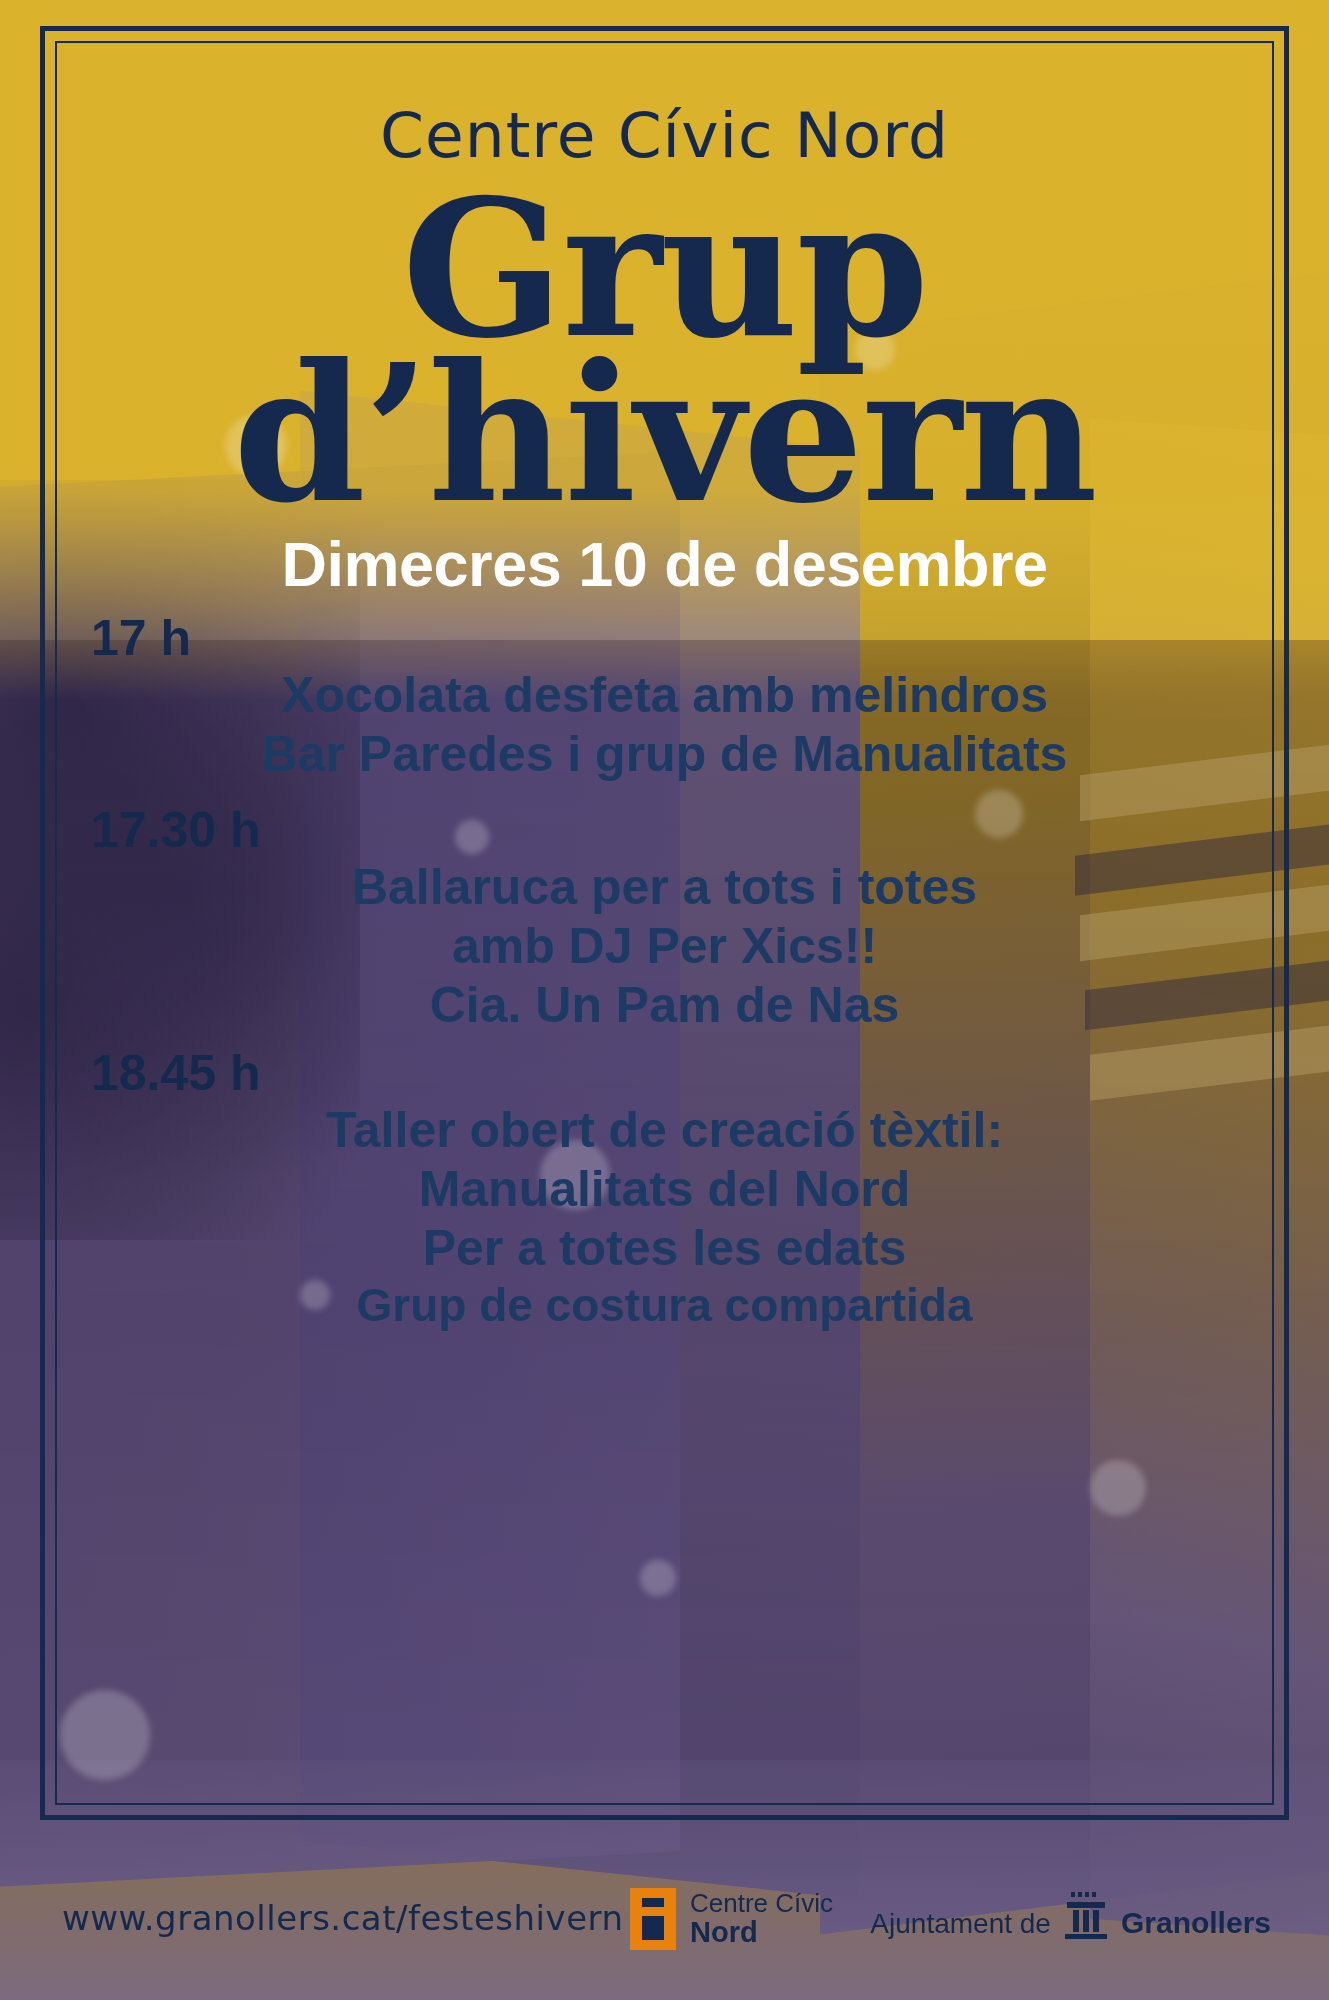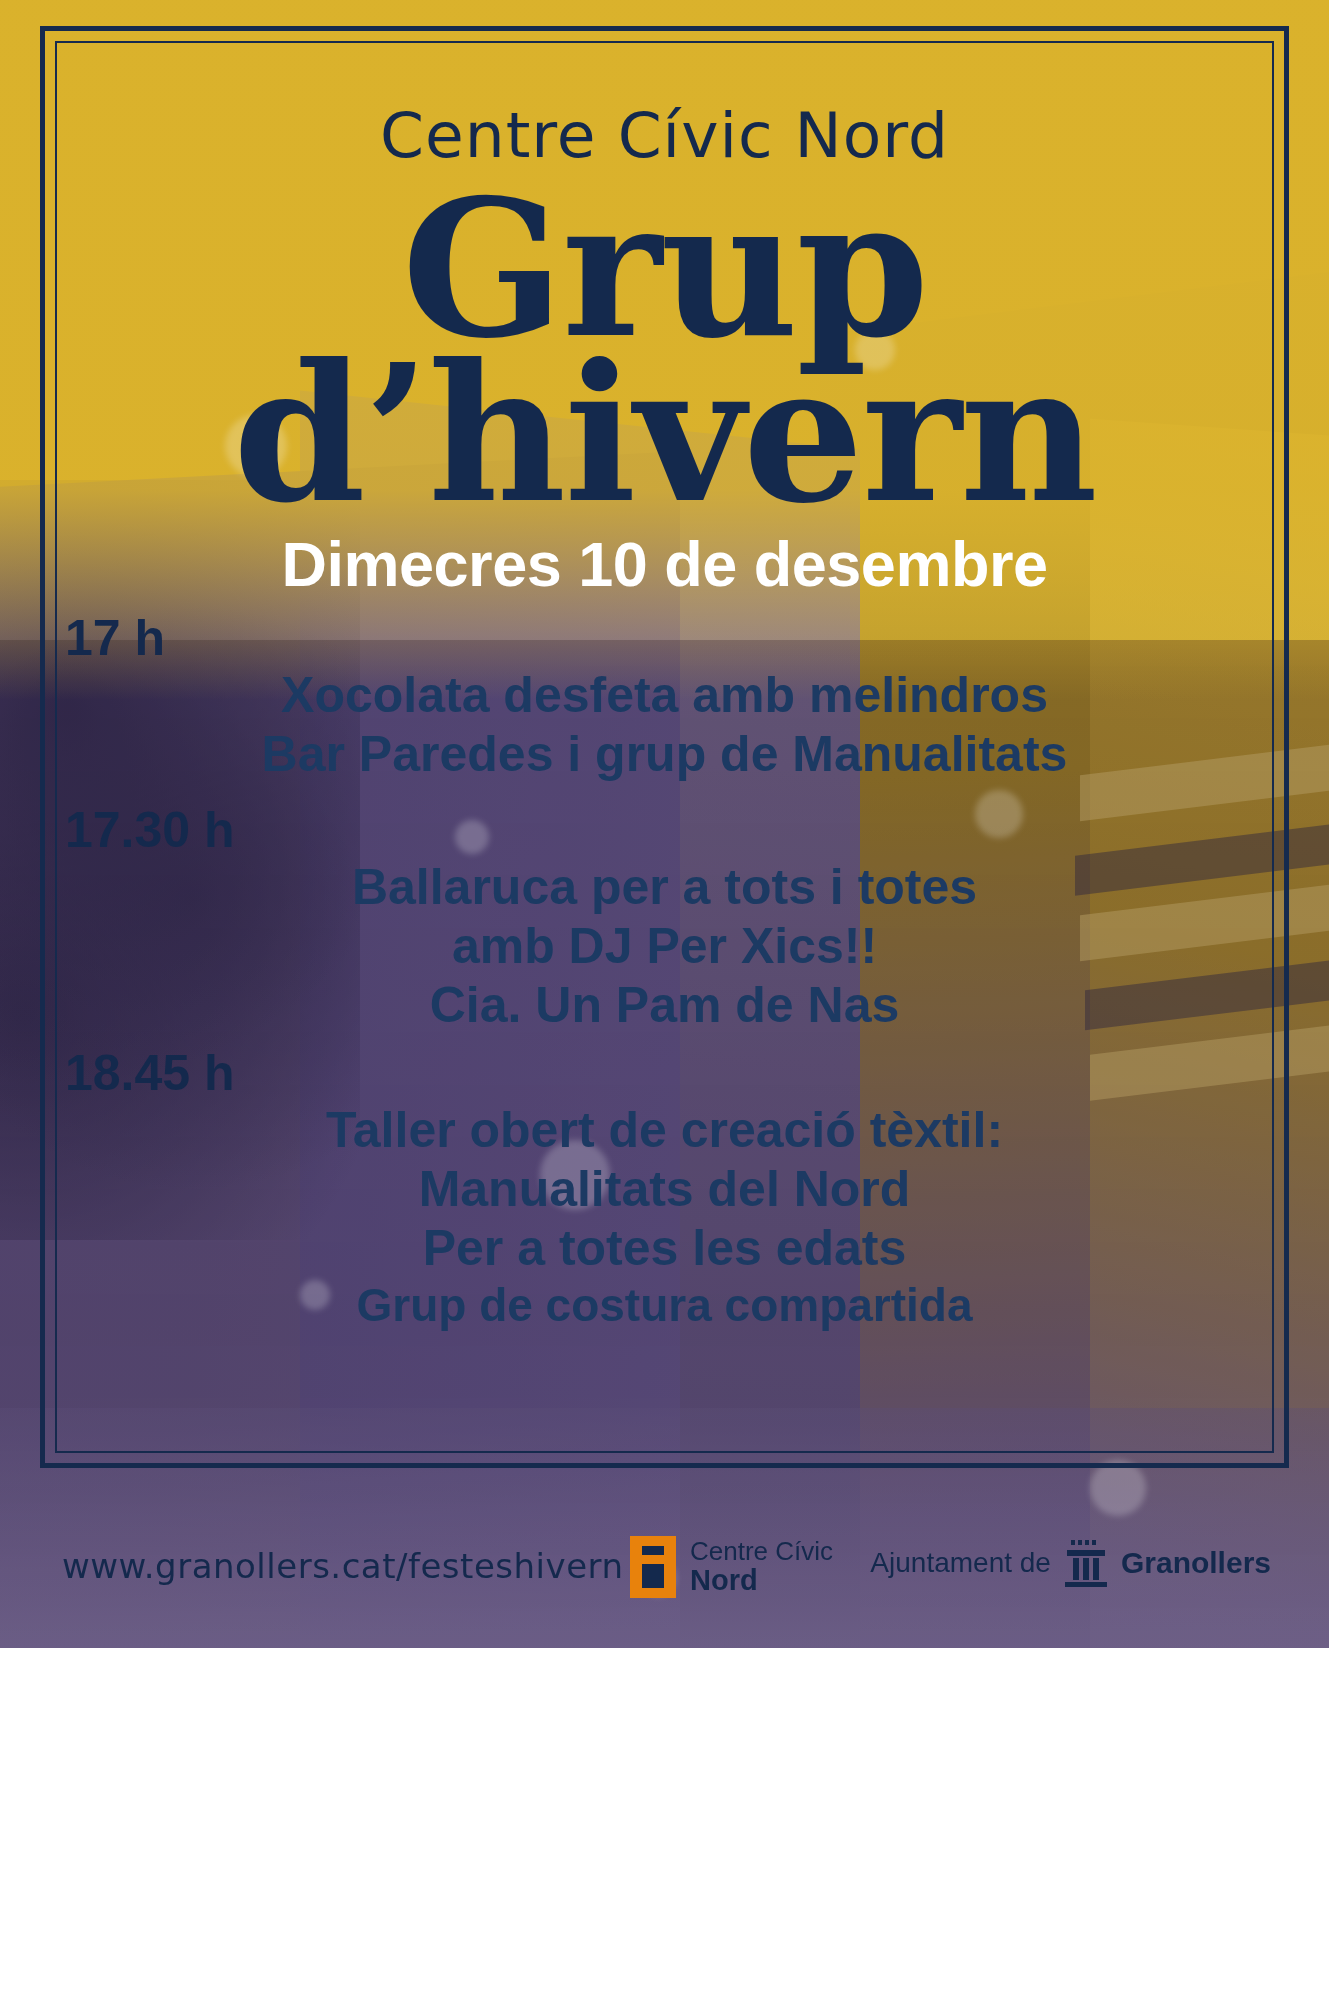--- a/index.html
+++ b/index.html
@@ -6,21 +6,21 @@
     margin: 0;
     padding: 0;
     background: #ffffff;
   }
   body {
     font-family: "Liberation Sans", sans-serif;
   }
   .poster {
     position: relative;
     width: 1329px;
-    height: 1648px;
+    height: 2000px;
     overflow: hidden;
     background: #d9b02c;
   }
   
   .bg-photo {
     position: absolute;
     inset: 0;
     background:
       linear-gradient(180deg, rgba(216,176,44,0.0) 0%, rgba(216,176,44,0.0) 34%, rgba(103,88,140,0.0) 36%, rgba(103,88,140,0.0) 100%),
       linear-gradient(#d8af2b, #d8af2b);
@@ -168,21 +168,21 @@
     margin-top: 6px;
     letter-spacing: -0.5px;
   }
   .schedule {
     margin-top: 10px;
   }
   .time {
     font-size: 50px;
     font-weight: bold;
     color: #14294d;
-    padding-left: 10px;
+    padding-left: 36px;
     line-height: 1.12;
   }
   .line {
     text-align: center;
     font-size: 50px;
     font-weight: bold;
     color: #1c3a63;
     line-height: 1.18;
   }
   .line.small { font-size: 46px; }
@@ -245,21 +245,21 @@
     color: #14294d;
   }
   .logo-text .t1 { font-size: 26px; }
   .logo-text .t2 { font-size: 29px; font-weight: bold; }
 
   .logo-aj {
     position: absolute;
     right: 58px;
     bottom: 60px;
     display: flex;
-    align-items: center;
+    align-items: flex-end;
     gap: 12px;
     color: #14294d;
   }
   .aj-txt { font-size: 28px; }
   .aj-txt.bold { font-weight: bold; font-size: 30px; }
   .aj-shield {
     width: 46px;
     height: 50px;
     position: relative;
   }

